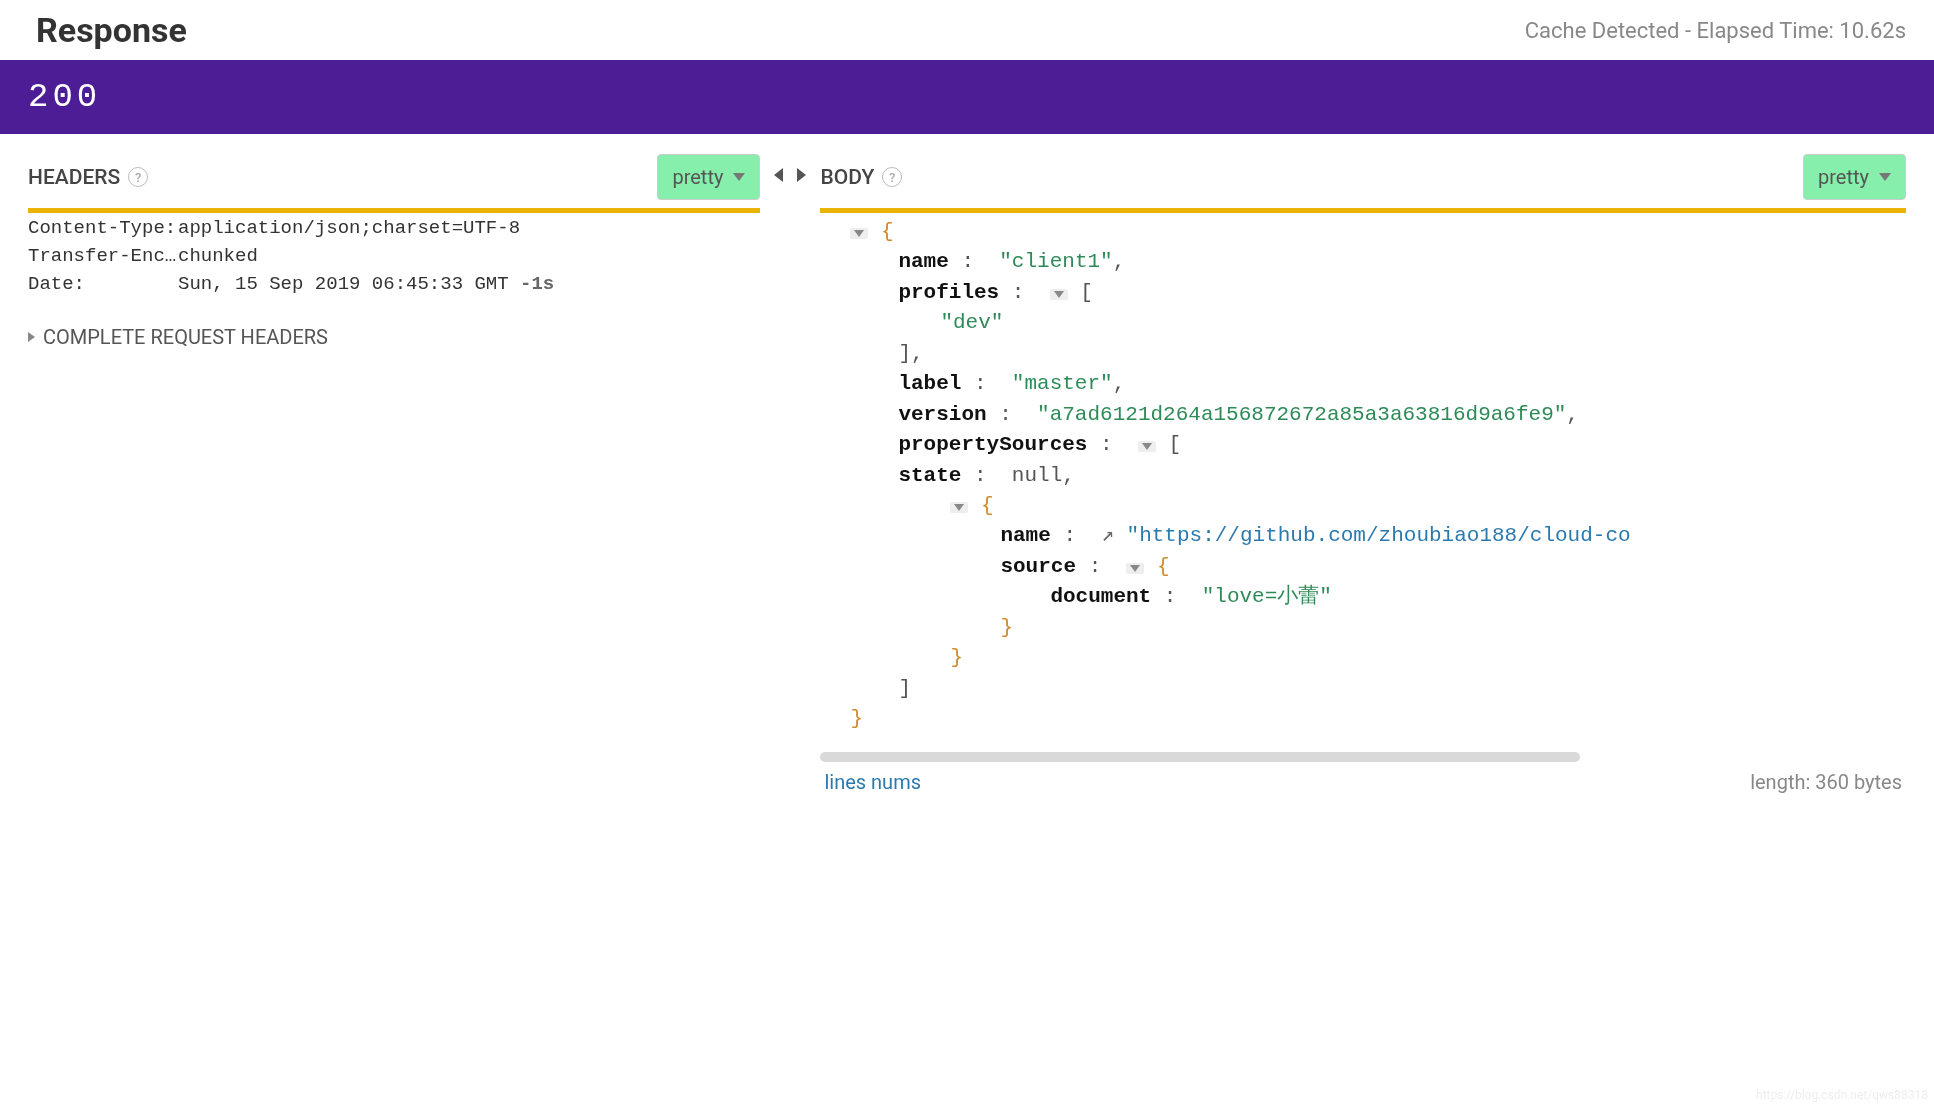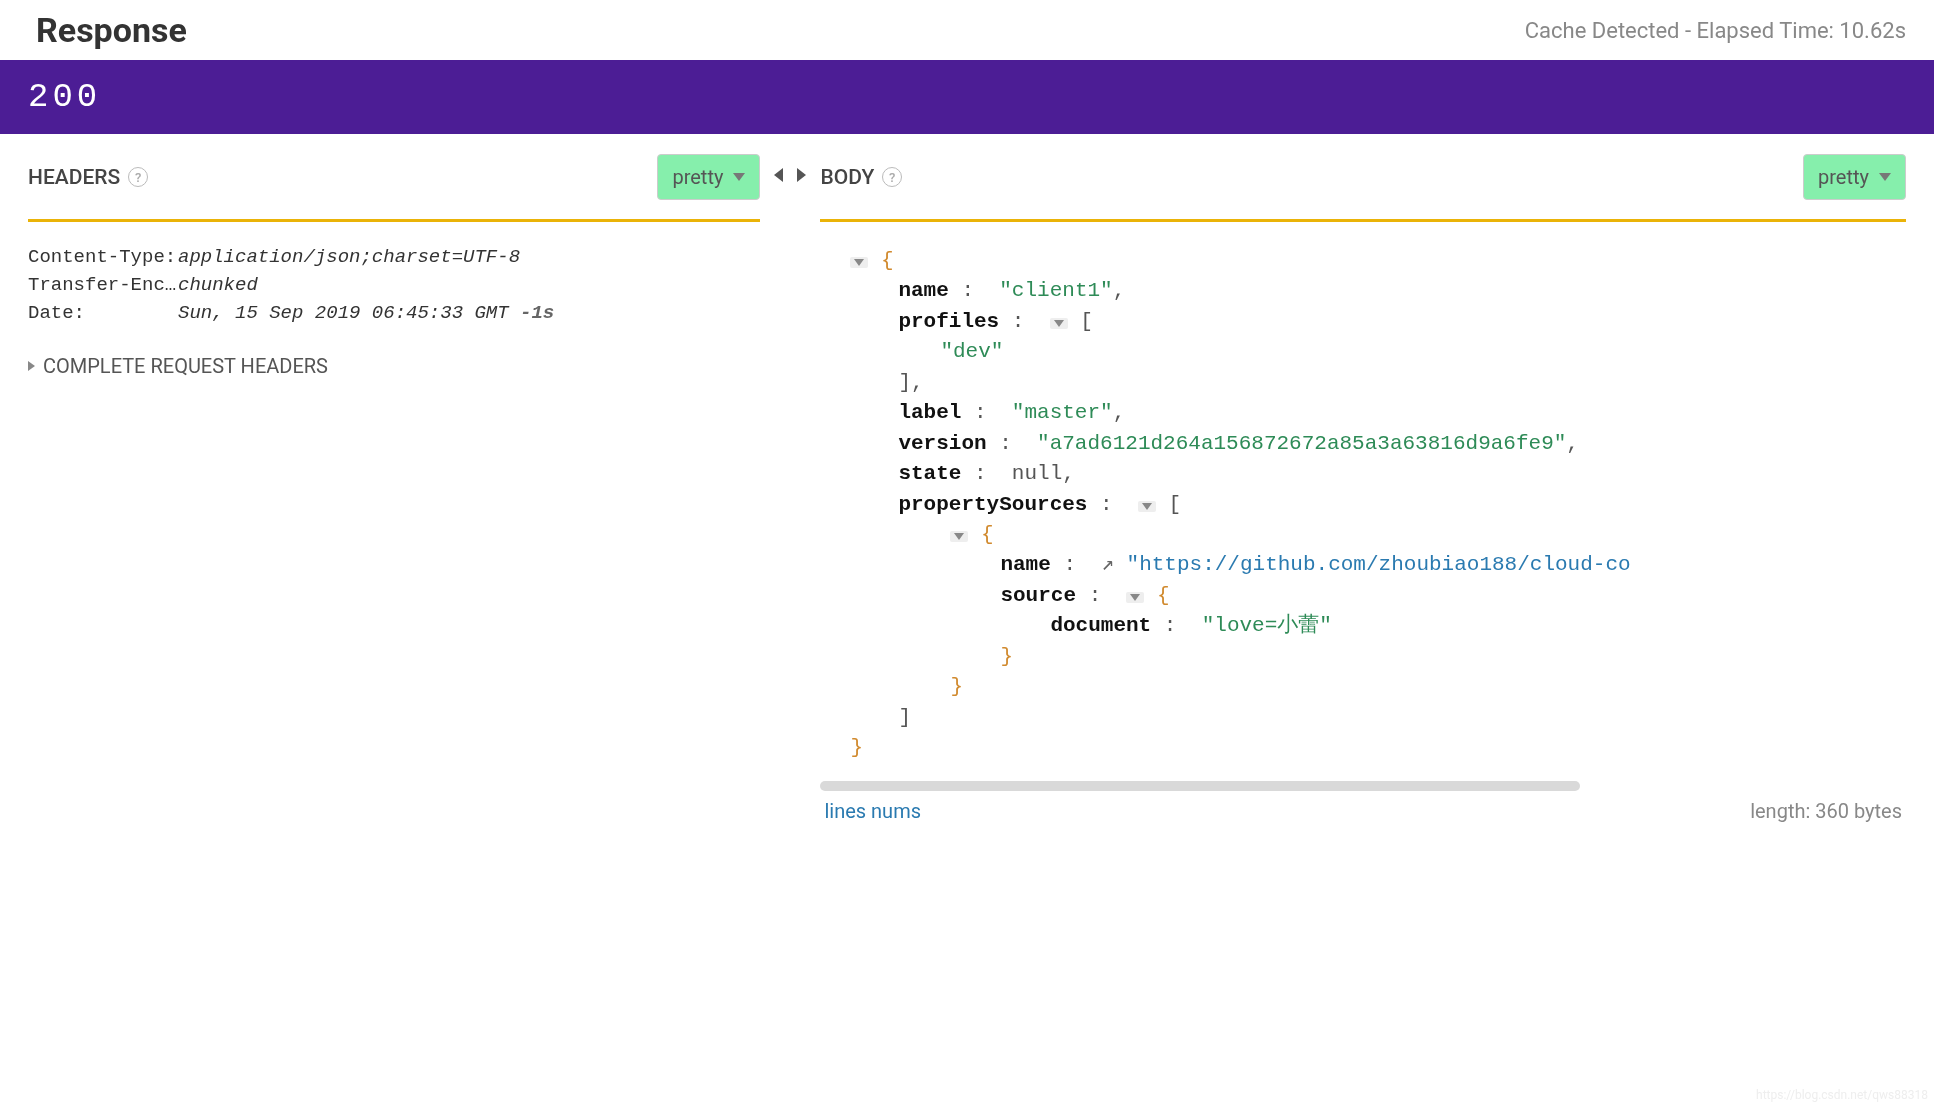--- a/index.html
+++ b/index.html
@@ -44,23 +44,23 @@
     padding: 20px 28px 10px 28px;
     gap: 14px;
   }
   .left-panel { width: 39%; }
   .right-panel { flex: 1; min-width: 0; }
 
   .panel-header {
     display: flex;
     align-items: center;
     justify-content: space-between;
-    border-bottom: 3px solid #eab308;
-    padding-bottom: 19px;
-    margin-bottom: 24px;
+    border-bottom: 5px solid #eab308;
+    padding-bottom: 8px;
+    margin-bottom: 4px;
   }
   .panel-label {
     font-size: 21px;
     font-weight: 500;
     color: #444;
     display: flex;
     align-items: center;
     gap: 8px;
   }
   .help-badge {
@@ -103,21 +103,21 @@
   .collapse-right{ border-top:7px solid transparent;border-bottom:7px solid transparent;border-left:9px solid #555; margin-top:14px;}
 
   
   .headers-list {
     font-family: "SFMono-Regular", Consolas, "Liberation Mono", Menlo, Courier, monospace;
     font-size: 19px;
     color:#333;
   }
   .hdr-row { display:flex; margin-bottom:6px; }
   .hdr-key { width: 150px; flex-shrink:0; white-space:nowrap; overflow:hidden; text-overflow:ellipsis;}
-  .hdr-val { flex:1;font-style:italic; }
+  .hdr-val { flex:1; }
   .delta { font-weight:700; color:#666; }
 
   .complete-hdrs {
     margin-top: 30px;
     font-size: 20px;
     color: #555;
     cursor:pointer;
     display:flex;align-items:center;gap:8px;
   }
 
@@ -232,24 +232,24 @@
             <span class="caret-down-sm"></span>
           </span> <span class="tok-brace">{</span></div>
 <div style="padding-left:48px;"><span class="tok-key">name</span> <span class="tok-punc">:</span>&nbsp;&nbsp;<span class="tok-str">"client1"</span><span class="tok-punc">,</span></div>
 <div style="padding-left:48px;"><span class="tok-key">profiles</span> <span class="tok-punc">:</span>&nbsp;&nbsp;<span class="toggle-box">
             <span class="caret-down-sm"></span>
           </span> <span class="tok-punc">[</span></div>
 <div style="padding-left:90px;"><span class="tok-str">"dev"</span></div>
 <div style="padding-left:48px;"><span class="tok-punc">],</span></div>
 <div style="padding-left:48px;"><span class="tok-key">label</span> <span class="tok-punc">:</span>&nbsp;&nbsp;<span class="tok-str">"master"</span><span class="tok-punc">,</span></div>
 <div style="padding-left:48px;"><span class="tok-key">version</span> <span class="tok-punc">:</span>&nbsp;&nbsp;<span class="tok-str">"a7ad6121d264a156872672a85a3a63816d9a6fe9"</span><span class="tok-punc">,</span></div>
+<div style="padding-left:48px;"><span class="tok-key">propertySources</span> <span class="tok-punc">:</span>&nbsp;&nbsp;<span class="toggle-box">
+            <span class="caret-down-sm"></span>
+          </span> <span class="tok-punc">[</span></div>
 <div style="padding-left:48px;"><span class="tok-key">state</span> <span class="tok-punc">:</span>&nbsp;&nbsp;<span class="tok-null">null</span><span class="tok-punc">,</span></div>
-<div style="padding-left:48px;"><span class="tok-key">propertySources</span> <span class="tok-punc">:</span>&nbsp;&nbsp;<span class="toggle-box">
-            <span class="caret-down-sm"></span>
-          </span> <span class="tok-punc">[</span></div>
 <div style="padding-left:100px;"><span class="toggle-box">
             <span class="caret-down-sm"></span>
           </span> <span class="tok-brace">{</span></div>
 <div style="padding-left:150px;"><span class="tok-key">name</span> <span class="tok-punc">:</span>&nbsp;&nbsp;<span class="ext-icon">↗</span> <span class="tok-link">"https://github.com/zhoubiao188/cloud-co</span></div>
 <div style="padding-left:150px;"><span class="tok-key">source</span> <span class="tok-punc">:</span>&nbsp;&nbsp;<span class="toggle-box">
             <span class="caret-down-sm"></span>
           </span> <span class="tok-brace">{</span></div>
 <div style="padding-left:200px;"><span class="tok-key">document</span> <span class="tok-punc">:</span>&nbsp;&nbsp;<span class="tok-str">"love=小蕾"</span></div>
 <div style="padding-left:150px;"><span class="tok-brace">}</span></div>
 <div style="padding-left:100px;"><span class="tok-brace">}</span></div>

